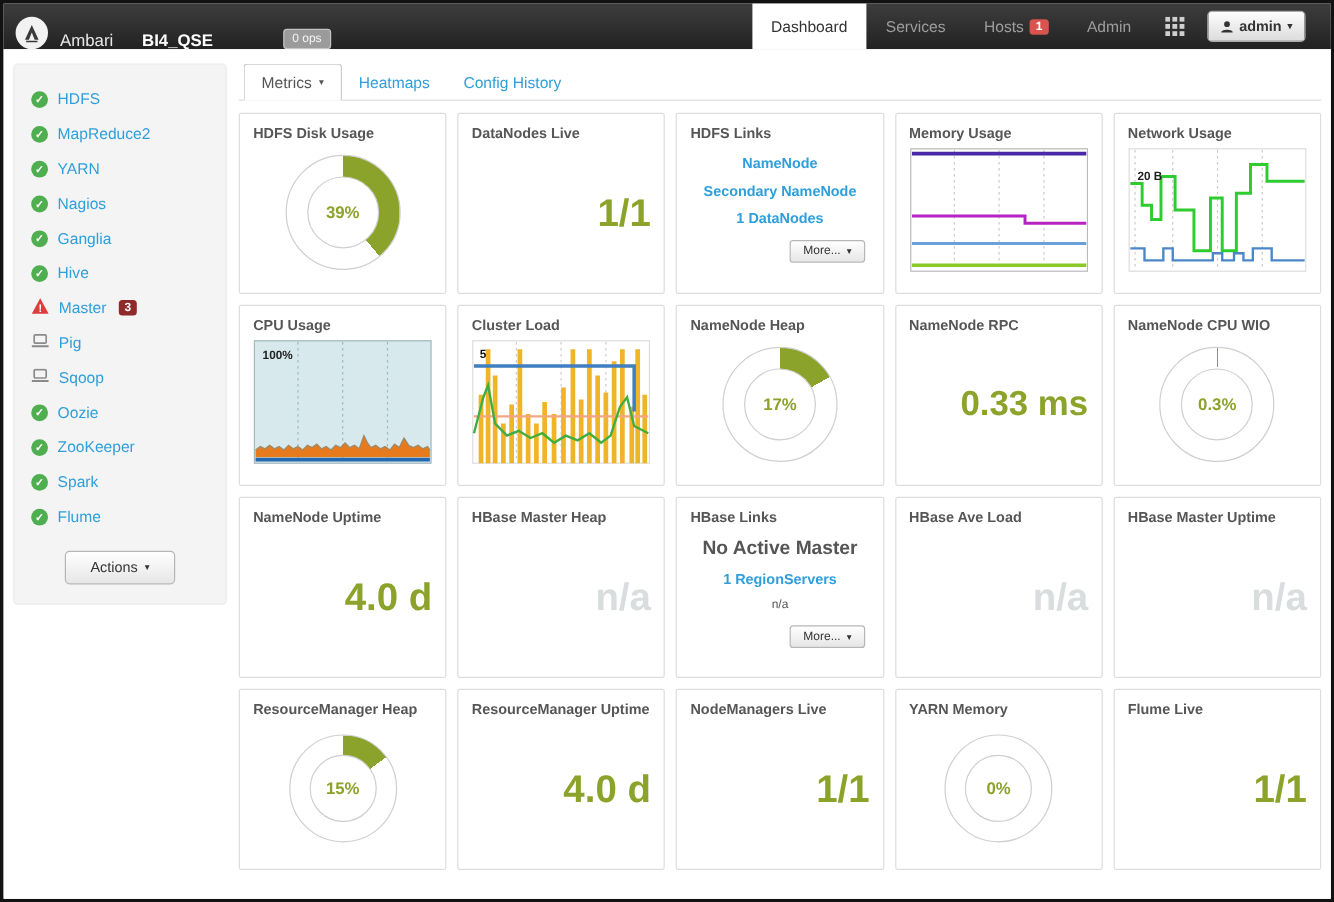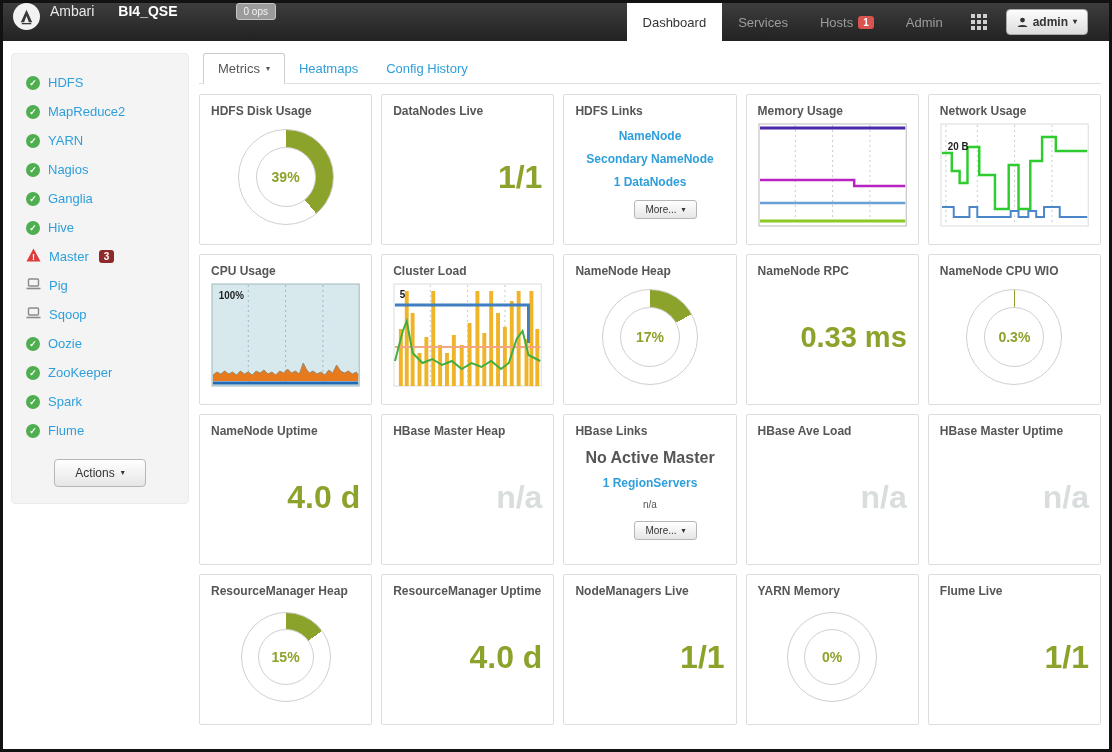--- a/index.html
+++ b/index.html
@@ -2,21 +2,21 @@
 <html><head>
 <meta charset="utf-8">
 <style>
   * { box-sizing: border-box; margin: 0; padding: 0; }
   html,body { width:1112px; height:752px; overflow:hidden; }
   body { font-family:"Liberation Sans", sans-serif; background:#fff; }
   .frame { width:1112px; height:752px; border:3px solid #121212; background:#fff; display:flex; flex-direction:column; }
 
   
   .navbar { height:38px; background:linear-gradient(#3d3d3d,#222); display:flex; align-items:stretch; justify-content:space-between; flex-shrink:0; }
-  .nav-left { display:flex; align-items:flex-start; padding-left:10px; gap:10px; }
+  .nav-left { display:flex; align-items:flex-end; padding-left:10px; gap:10px; }
   .logo { width:27px; height:27px; border-radius:50%; background:#f2f2f2; display:flex; align-items:center; justify-content:center; }
   .brand { color:#e8e8e8; font-size:14px; }
   .cluster { color:#fff; font-size:14px; font-weight:bold; margin-left:14px; }
   .ops-badge { background:#9b9b9b; border:1px solid #c4c4c4; color:#f5f5f5; font-size:10px; padding:2px 7px; border-radius:3px;margin-left:48px; }
   .nav-right { display:flex; align-items:stretch; padding-right:21px; }
   .nav-tab { display:flex; align-items:center; gap:5px; padding:0 16px; color:#9d9d9d; font-size:13px; cursor:pointer; }
   .nav-tab.active { background:#fff; color:#333; }
   .nav-badge { background:#d9534f; color:#fff; font-size:10px; font-weight:bold; padding:1px 5px; border-radius:3px; }
   .nav-grid { display:flex; align-items:center; padding:0 12px; cursor:pointer; }
   .user-wrap { display:flex; align-items:center; padding-left:6px; }
@@ -53,21 +53,21 @@
   .hole { width:60px; height:60px; border-radius:50%; background:#fff; border:1px solid #cfcfcf; display:flex; align-items:center; justify-content:center; }
   .donut-val { font-size:14px; font-weight:bold; color:#8ca32b; }
   .donut.small { width:90px; height:90px; }
   .donut.small .hole { width:56px; height:56px; }
 
   
   .links-col { flex:1; display:flex; flex-direction:column; align-items:center; gap:9px; padding-top:10px; }
   .w-link { font-size:12px; font-weight:bold; color:#2f9fdb; cursor:pointer; text-decoration:none; }
   .w-plain { font-size:16px; font-weight:bold; color:#555; }
   .w-small { font-size:10px; color:#555; }
-  .more-btn { display:flex; align-items:center; gap:5px; padding:3px 10px; border:1px solid #b6b6b6; border-radius:3px; background:linear-gradient(#fff,#e6e6e6); font-size:10px; color:#333; cursor:pointer; align-self:flex-end; margin-right:28px; font-family:inherit; }
+  .more-btn { display:flex; align-items:center; gap:5px; padding:3px 10px; border:1px solid #b6b6b6; border-radius:3px; background:linear-gradient(#fff,#e6e6e6); font-size:10px; color:#333; cursor:pointer; align-self:flex-end; margin-right:4px; font-family:inherit; }
   .links-col .more-btn { margin-top:2px; }
 
   .chart { width:100%; height:104px; margin-top:4px; cursor:pointer; }
   svg text { font-family:"Liberation Sans", sans-serif; }
 </style>
 </head>
 <body>
 
 <div class="frame">
 

